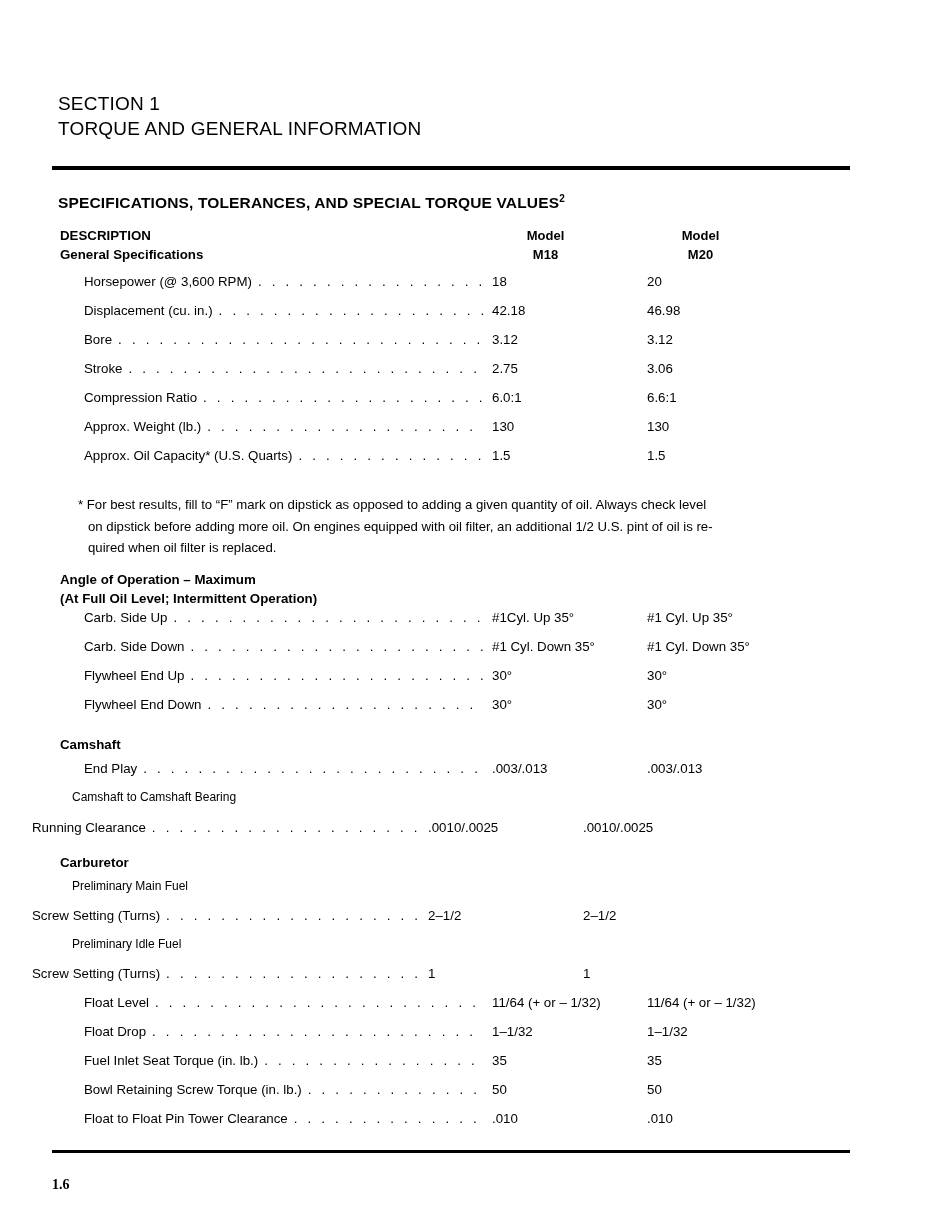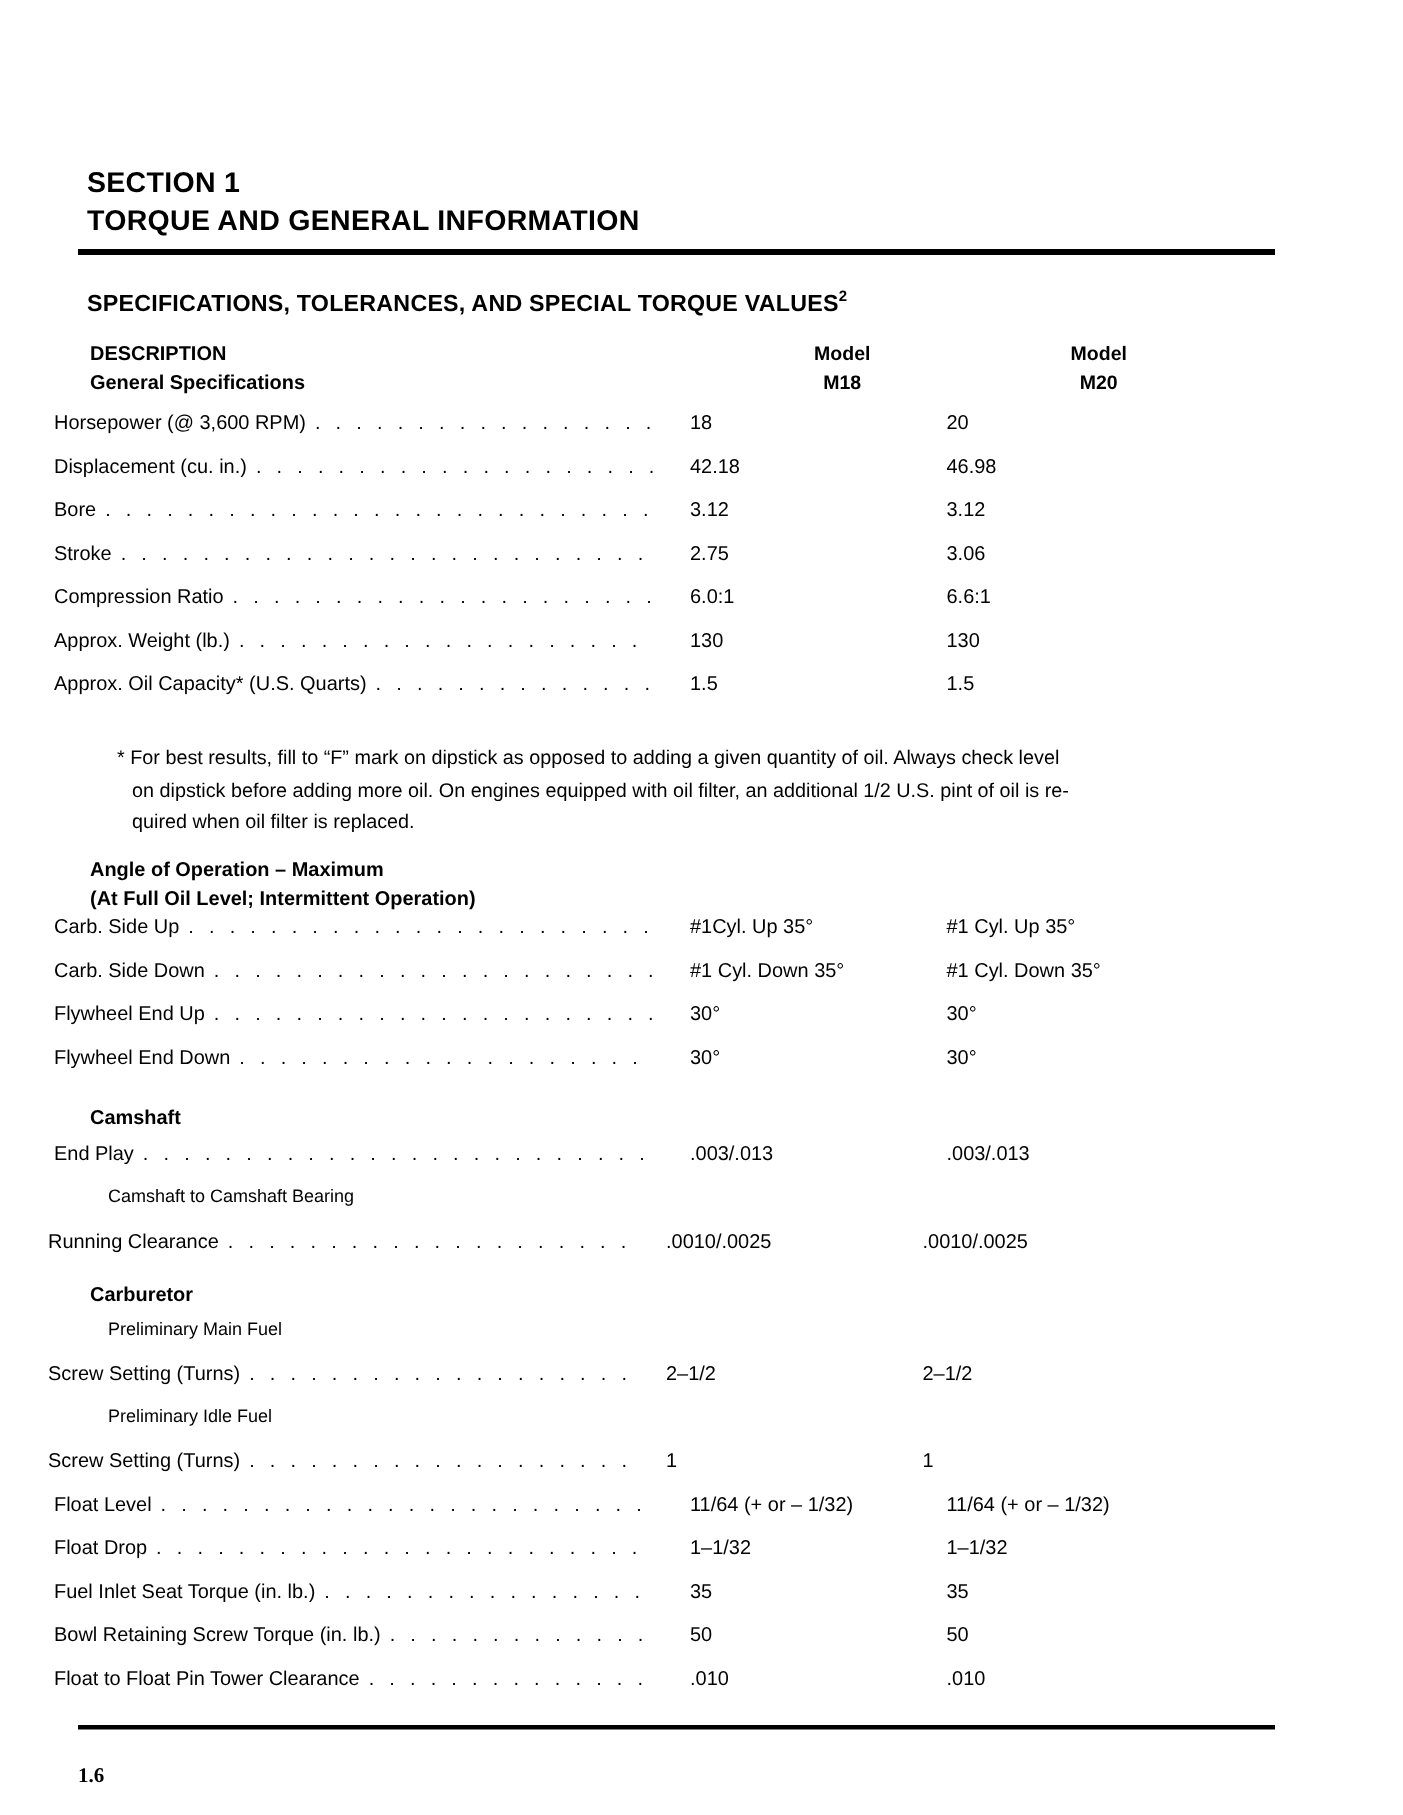--- a/index.html
+++ b/index.html
@@ -23,23 +23,23 @@
     width: 935px;
     height: 1210px;
     box-sizing: border-box;
     padding: 0;
   }
 
   
   .section-head {
     position: absolute;
     left: 58px;
-    top: 110px;
+    top: 91px;
     font-size: 19px;
-    font-weight: bold;
+    font-weight: normal;
     letter-spacing: 0.2px;
     line-height: 25px;
   }
   .section-head div { white-space: nowrap; }
 
   .rule {
     position: absolute;
     left: 52px;
     width: 798px;
     height: 4px;
@@ -70,28 +70,27 @@
     top: 228px;
     width: 935px;
   }
 
   .row {
     position: relative;
     display: flex;
     align-items: baseline;
     height: 29px;
     font-size: 13.3px;
-    gap: 16px;
   }
   .row.head  { height: 19px; }
 
   .label {
     position: relative;
     width: 400px;
-    margin-left: 36px;
+    margin-left: 84px;
     display: flex;
     align-items: baseline;
     white-space: nowrap;
     overflow: hidden;
   }
   .label .txt { flex: 0 0 auto; padding-right: 6px; }
   .label .leader {
     flex: 1 1 auto;
     overflow: hidden;
     white-space: nowrap;

